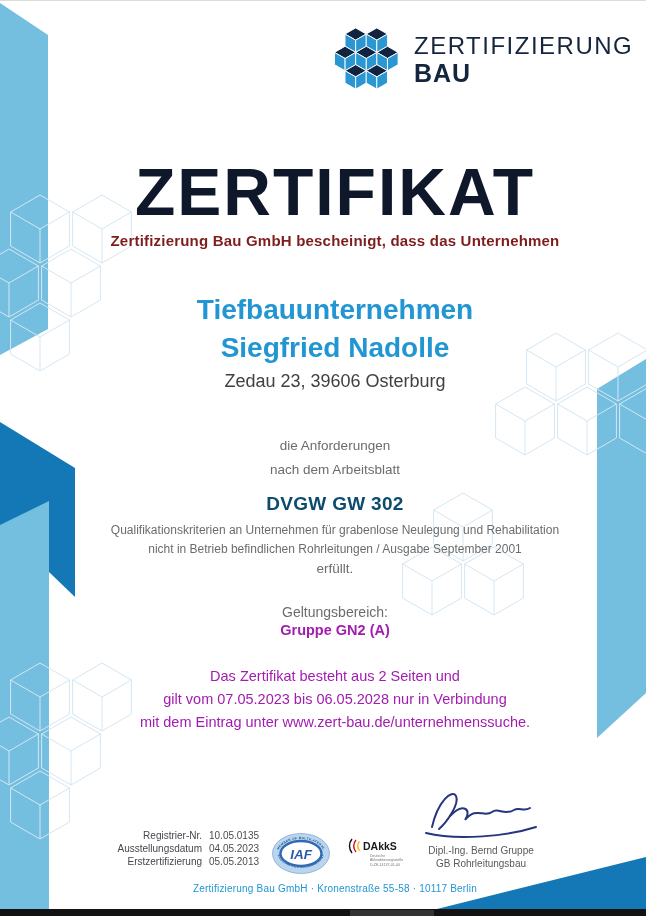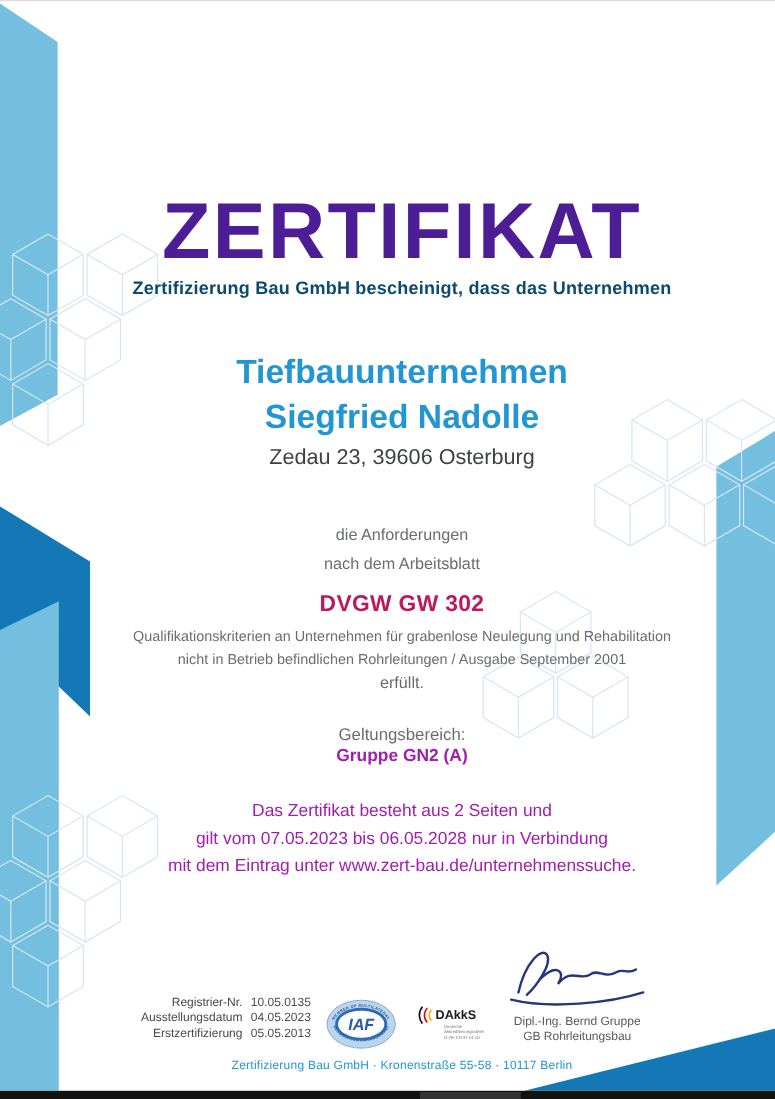--- a/index.html
+++ b/index.html
@@ -9,30 +9,30 @@
 
   
   .brand{position:absolute;left:332px;top:26px;display:flex;align-items:flex-start;z-index:2;}
   .brand-glyph{width:68px;height:64px;flex:0 0 auto;}
   .brand-text{margin-left:14px;margin-top:6px;color:#15253e;}
   .brand-line1{font-size:24px;letter-spacing:1.5px;font-weight:400;line-height:26px;}
   .brand-line2{font-size:25px;font-weight:700;letter-spacing:1px;line-height:28px;}
 
   .content{position:absolute;left:28px;top:0;width:614px;text-align:center;z-index:2;}
   .title{position:absolute;left:0;width:100%;top:158px;margin:0;font-size:66px;font-weight:700;
-         letter-spacing:2px;color:#4c1d95;line-height:1;}
+         letter-spacing:2px;color:#0f172a;line-height:1;}
   .subtitle{position:absolute;left:0;width:100%;top:231px;margin:0;font-size:15px;font-weight:700;
-            letter-spacing:.2px;color:#0c4a6e;}
+            letter-spacing:.2px;color:#7f1d1d;}
   .company{position:absolute;left:0;width:100%;top:290px;color:#2196d3;}
   .company-name{font-size:28px;font-weight:700;line-height:38px;}
   .company-address{font-size:18px;color:#3f4144;margin-top:4px;}
   .smalltext{position:absolute;left:0;width:100%;margin:0;font-size:13.5px;color:#6a6c6e;}
   .t-intro1{top:437px;}
   .t-intro2{top:461px;}
-  .t-standard{top:492px;font-size:19px;font-weight:700;color:#be185d;letter-spacing:.3px;}
+  .t-standard{top:492px;font-size:19px;font-weight:700;color:#0c4a6e;letter-spacing:.3px;}
   .t-desc{top:520px;font-size:12px;line-height:19px;}
   .t-erf{top:560px;}
   .t-scopelabel{top:603px;font-size:14px;}
   .t-scopevalue{top:621px;font-size:14.5px;font-weight:700;color:#a21caf;}
   .t-validity{top:664px;font-size:14.5px;line-height:23px;color:#a21caf;}
 
   
   .meta{position:absolute;left:110px;top:828px;width:165px;font-size:10px;z-index:2;}
   .meta-row{display:flex;line-height:13px;}
   .meta-label{width:92px;text-align:right;font-weight:400;color:#44474c;}
@@ -92,20 +92,42 @@
         <use href="#wcube" x="587" y="420"></use>
       <use href="#wcube" x="649" y="420"></use>
     </g>
     <g>
       <use href="#wcube" x="463" y="526"></use>
         <use href="#wcube" x="432" y="580"></use>
       <use href="#wcube" x="494" y="580"></use>
     </g>
   </svg>
 
+  <header class="brand">
+    <svg class="brand-glyph" viewBox="0 0 68 68">
+      <defs>
+        <g id="fcube" stroke="#ffffff" stroke-width="1">
+          <path d="M0,-13 L11.3,-6.5 L0,0 L-11.3,-6.5 Z" fill="#10233f"></path>
+          <path d="M-11.3,-6.5 L0,0 L0,13 L-11.3,6.5 Z" fill="#2a96d2"></path>
+          <path d="M11.3,-6.5 L0,0 L0,13 L11.3,6.5 Z" fill="#2a96d2"></path>
+        </g>
+      </defs>
+      <use href="#fcube" x="23" y="14"></use>
+        <use href="#fcube" x="45.5" y="14"></use>
+      <use href="#fcube" x="11.8" y="33.5"></use>
+        <use href="#fcube" x="34.3" y="33.5"></use>
+        <use href="#fcube" x="56.8" y="33.5"></use>
+      <use href="#fcube" x="23" y="53"></use>
+        <use href="#fcube" x="45.5" y="53"></use>
+    </svg>
+    <div class="brand-text">
+      <div class="brand-line1">ZERTIFIZIERUNG</div>
+      <div class="brand-line2">BAU</div>
+    </div>
+  </header>
 
   <main class="content">
     <h1 class="title">ZERTIFIKAT</h1>
     <p class="subtitle">Zertifizierung Bau GmbH bescheinigt, dass das Unternehmen</p>
 
     <div class="company">
       <div class="company-name">Tiefbauunternehmen</div>
       <div class="company-name">Siegfried Nadolle</div>
       <div class="company-address">Zedau 23, 39606 Osterburg</div>
     </div>

